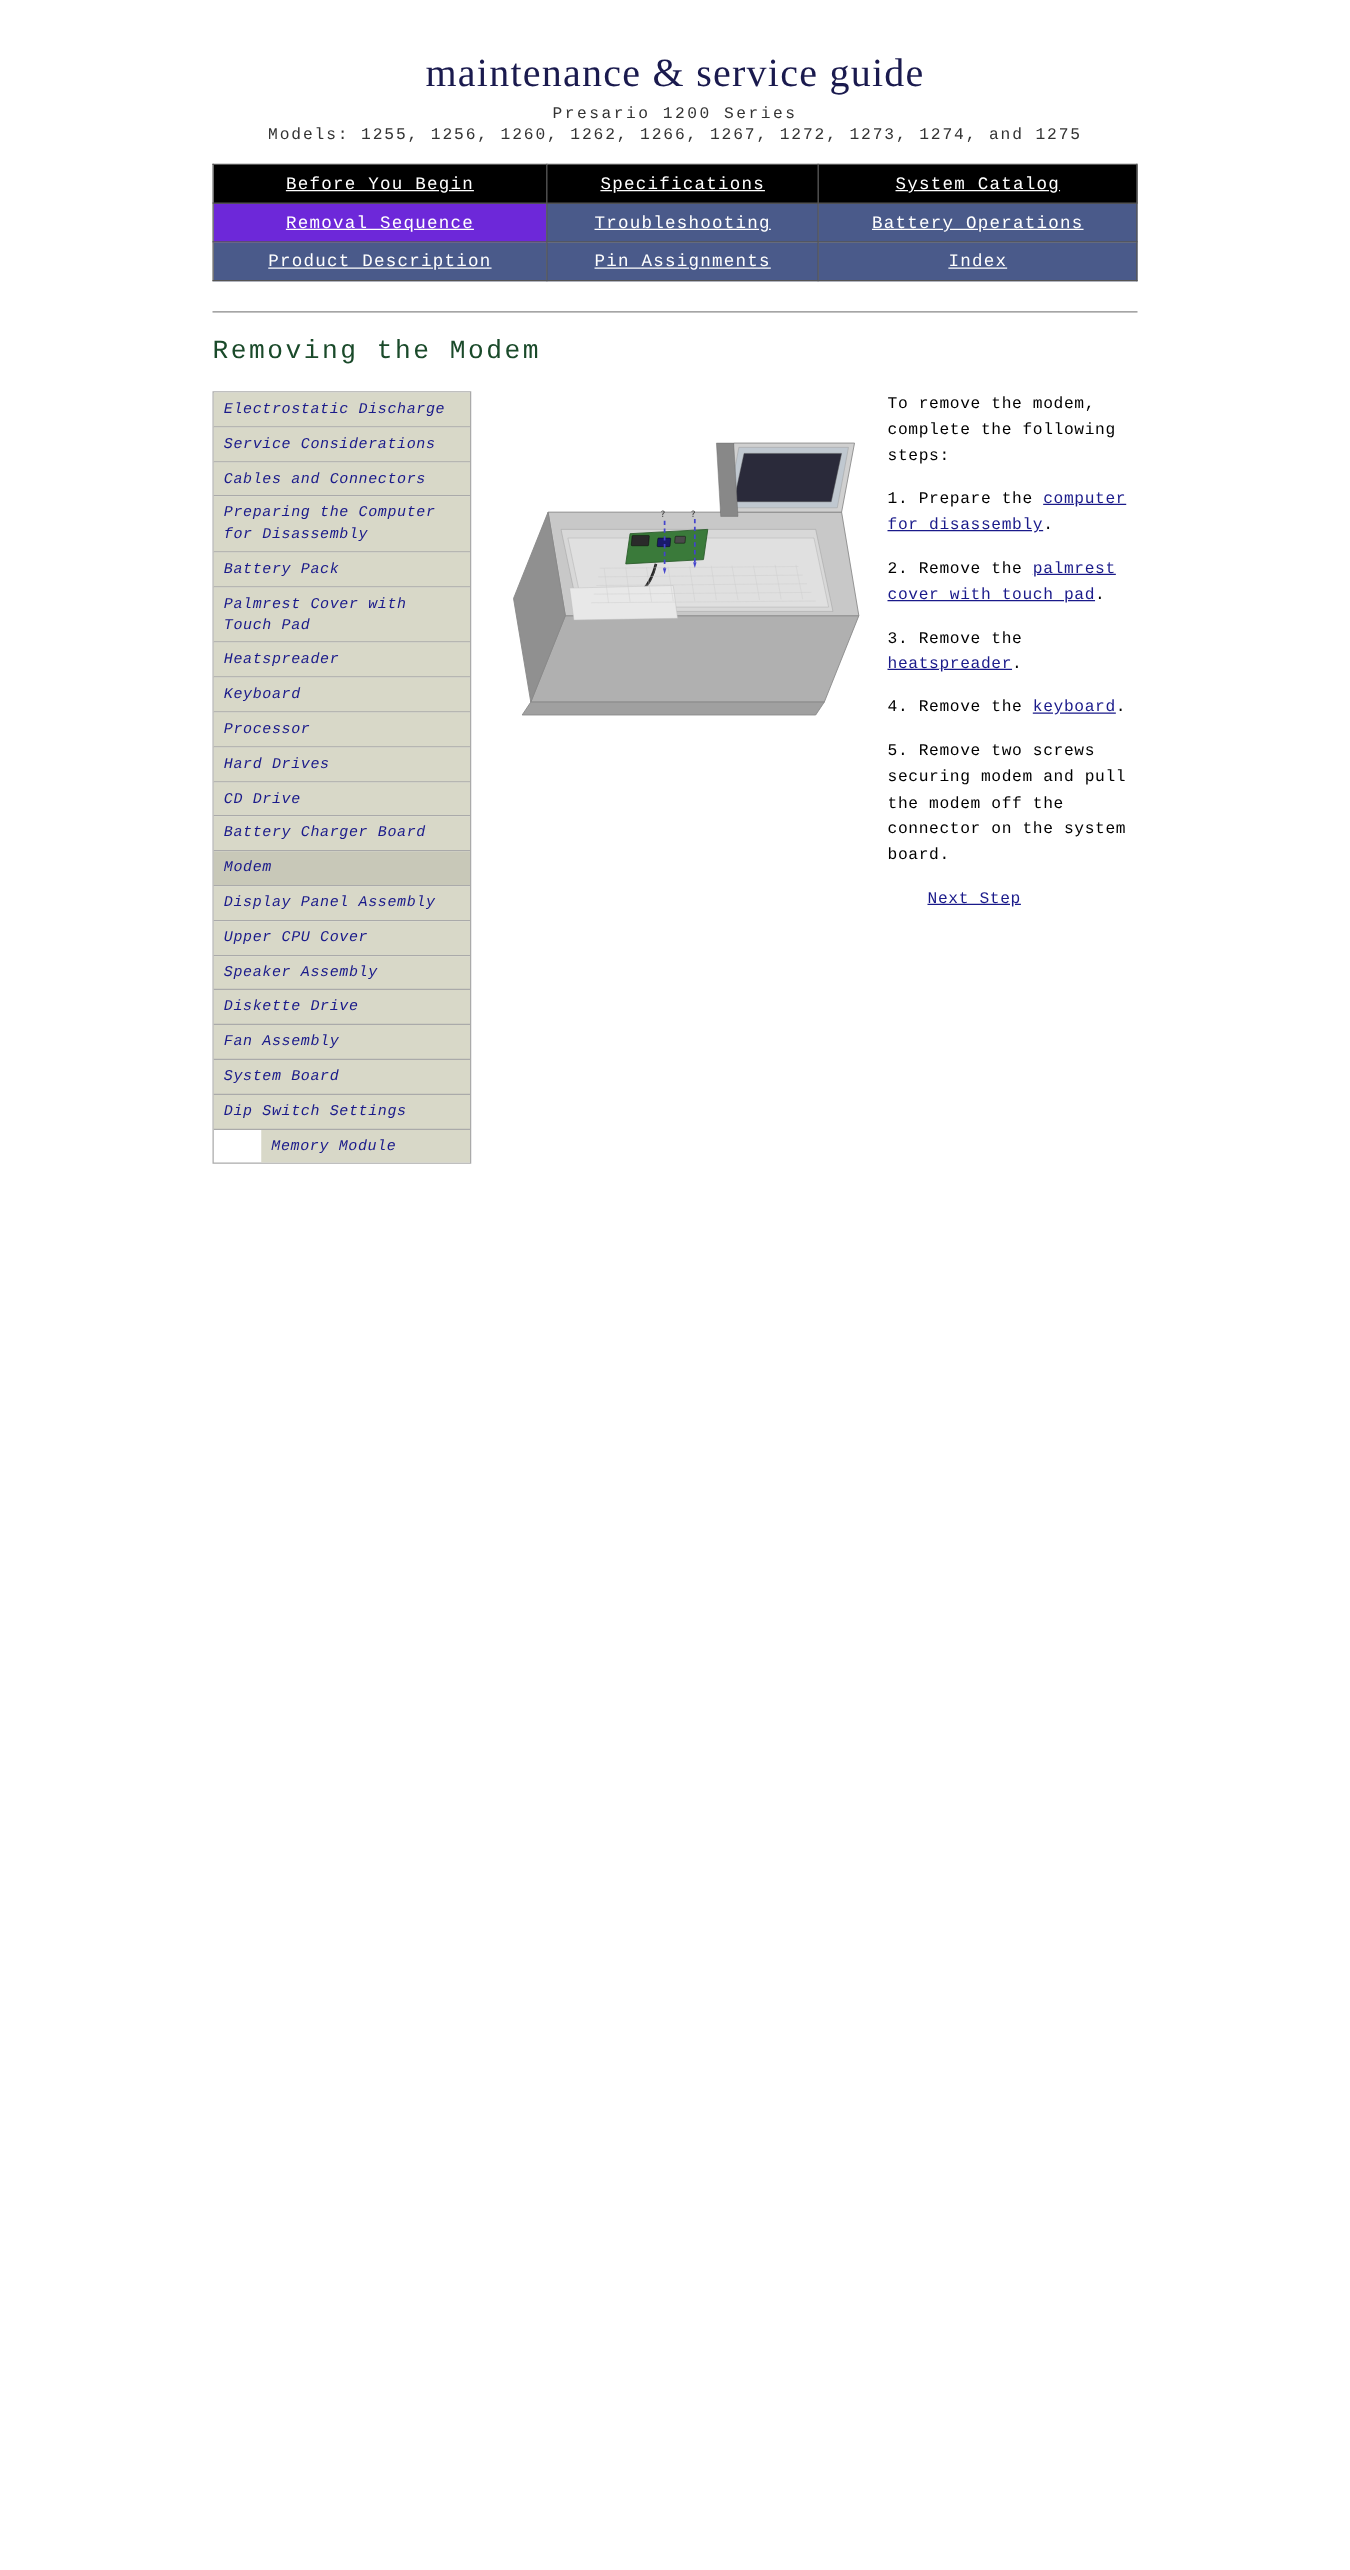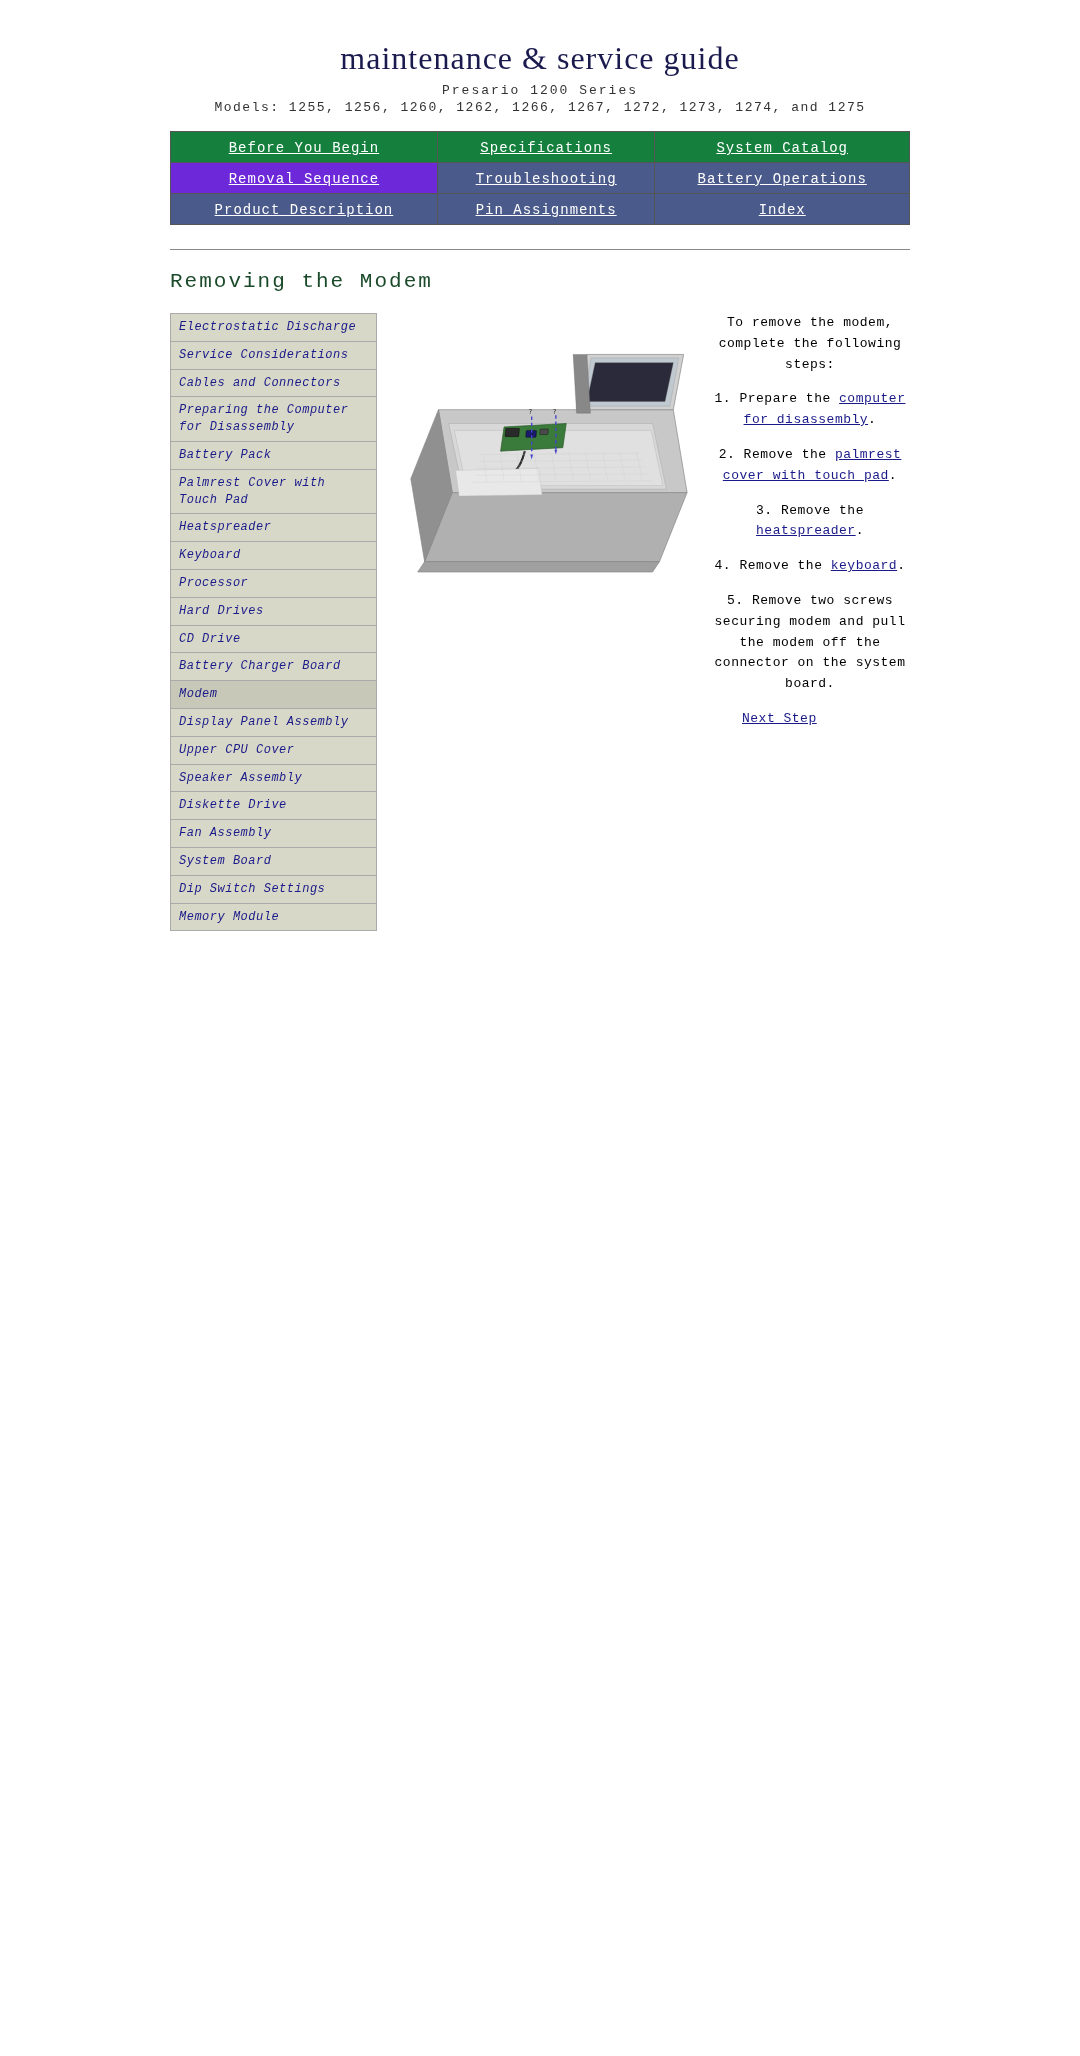--- a/index.html
+++ b/index.html
@@ -45,21 +45,21 @@
       width: 100%;
       border-collapse: collapse;
       border: 1px solid #555;
       margin-bottom: 24px;
     }
 
     .nav-table td {
       border: 1px solid #555;
       padding: 6px 12px;
       text-align: center;
-      background: #15803d;
+      background: #000000;
     }
 
     .nav-table td a {
       color: #ffffff;
       text-decoration: underline;
       font-size: 14px;
       letter-spacing: 1px;
       font-family: 'Courier New', monospace;
     }
 
@@ -101,20 +101,21 @@
     }
 
     .sidebar-item {
       border-bottom: 1px solid #aaa;
       padding: 5px 8px;
       background: #d8d8c8;
     }
 
     .sidebar-item:last-child {
       border-bottom: none;
+      margin-left: 38px;
     }
 
     .sidebar-item a {
       color: #1a1a8a;
       text-decoration: none;
       font-size: 12px;
       font-style: italic;
       font-family: 'Courier New', monospace;
       letter-spacing: 0.5px;
       line-height: 1.4;
@@ -150,21 +151,20 @@
       flex-shrink: 0;
       font-size: 13px;
       font-family: 'Courier New', monospace;
       letter-spacing: 0.5px;
       line-height: 1.6;
       color: #000;
     }
 
     .instructions p {
       margin-bottom: 14px;
-      text-align: center;
     }
 
     .instructions a {
       color: #1a1a8a;
       text-decoration: underline;
     }
 
     .next-step-link {
       display: block;
       margin-top: 10px;

